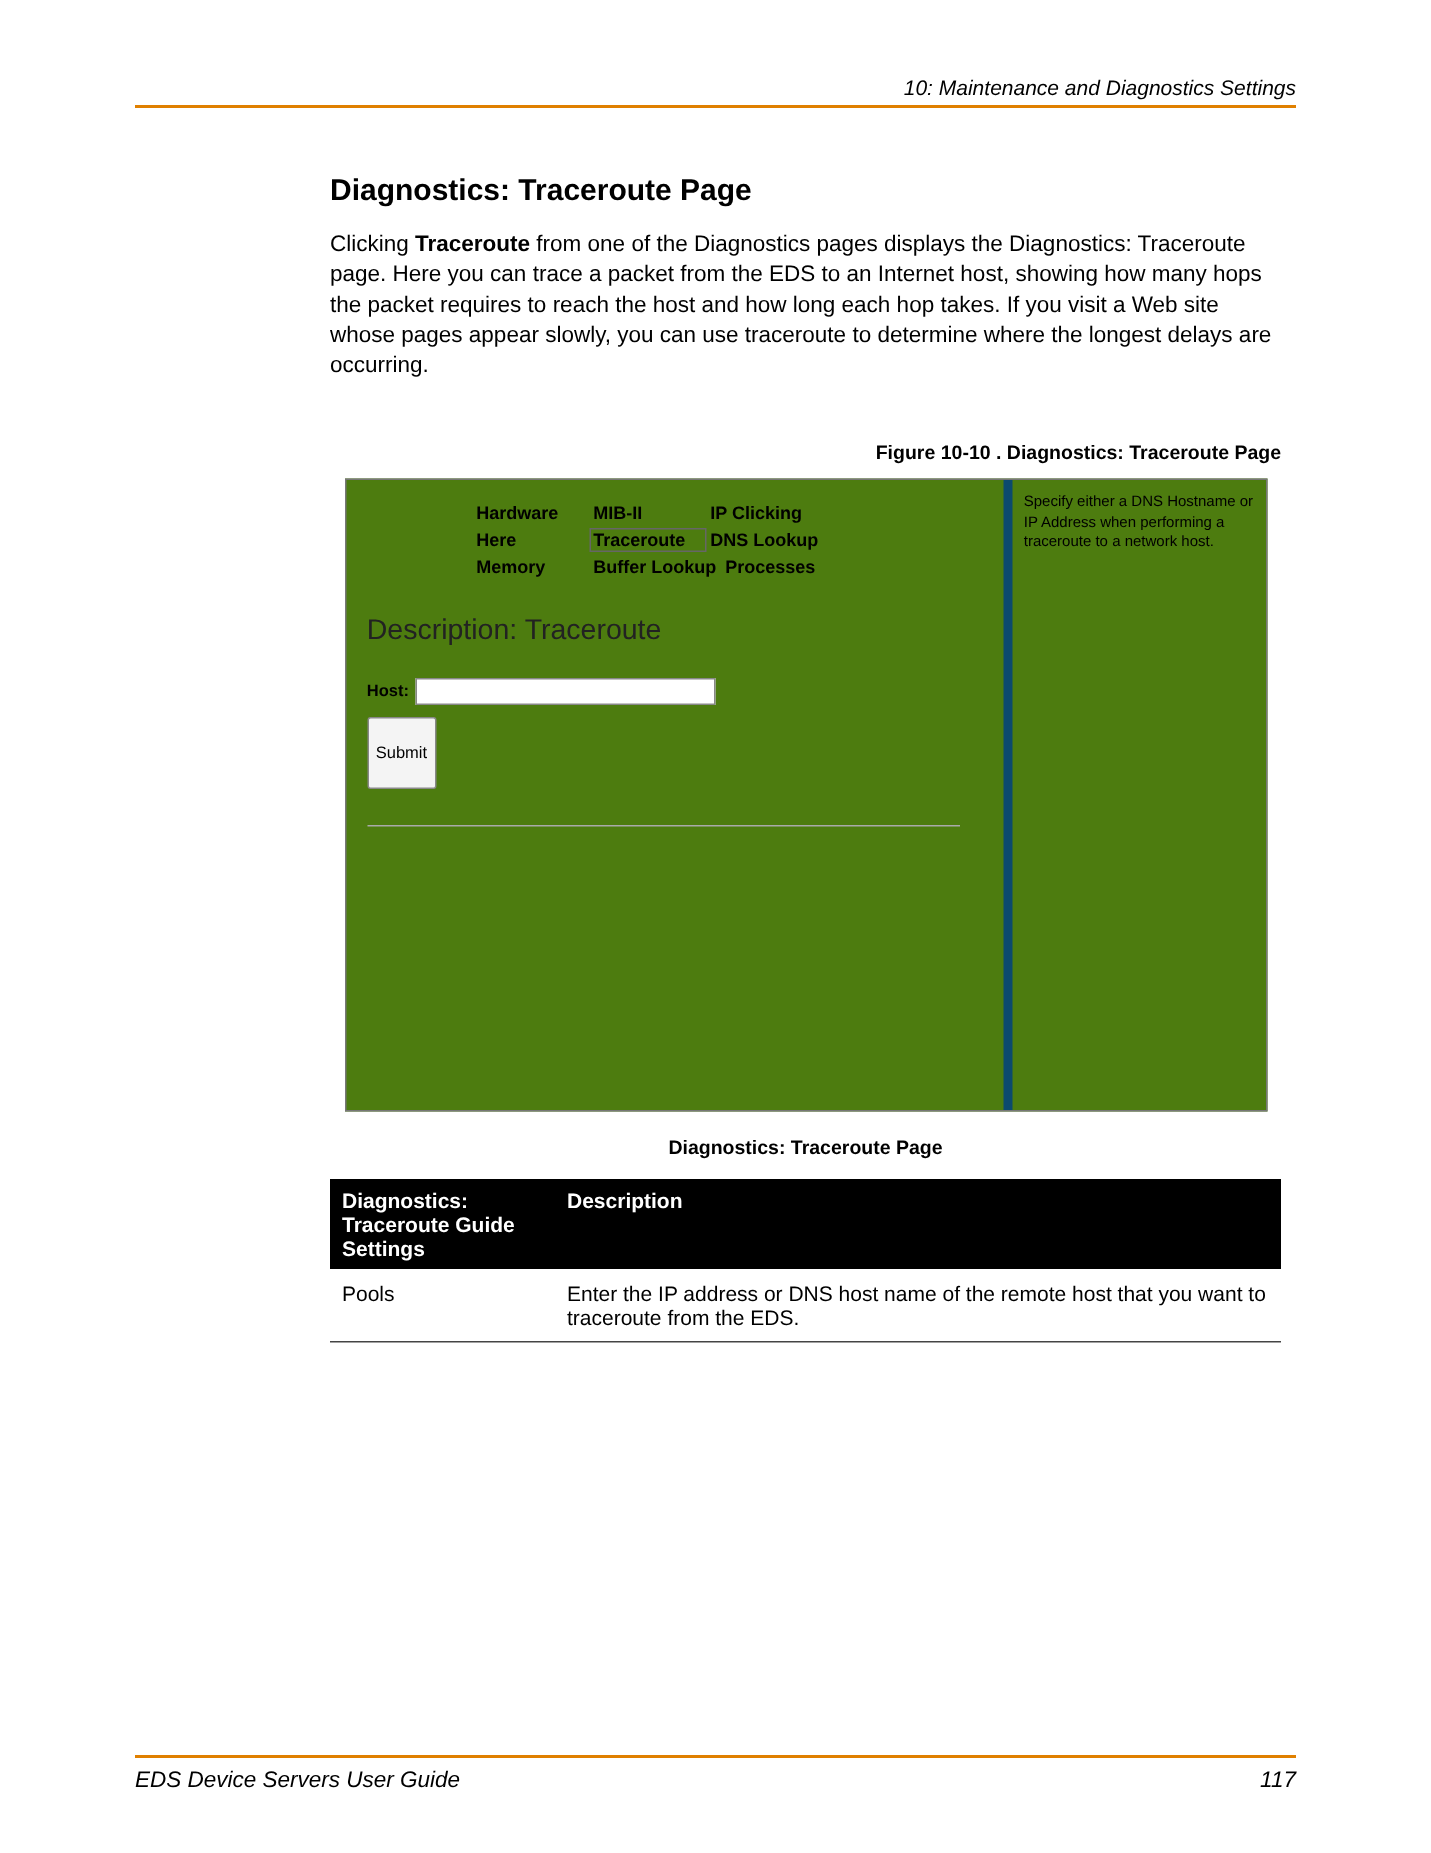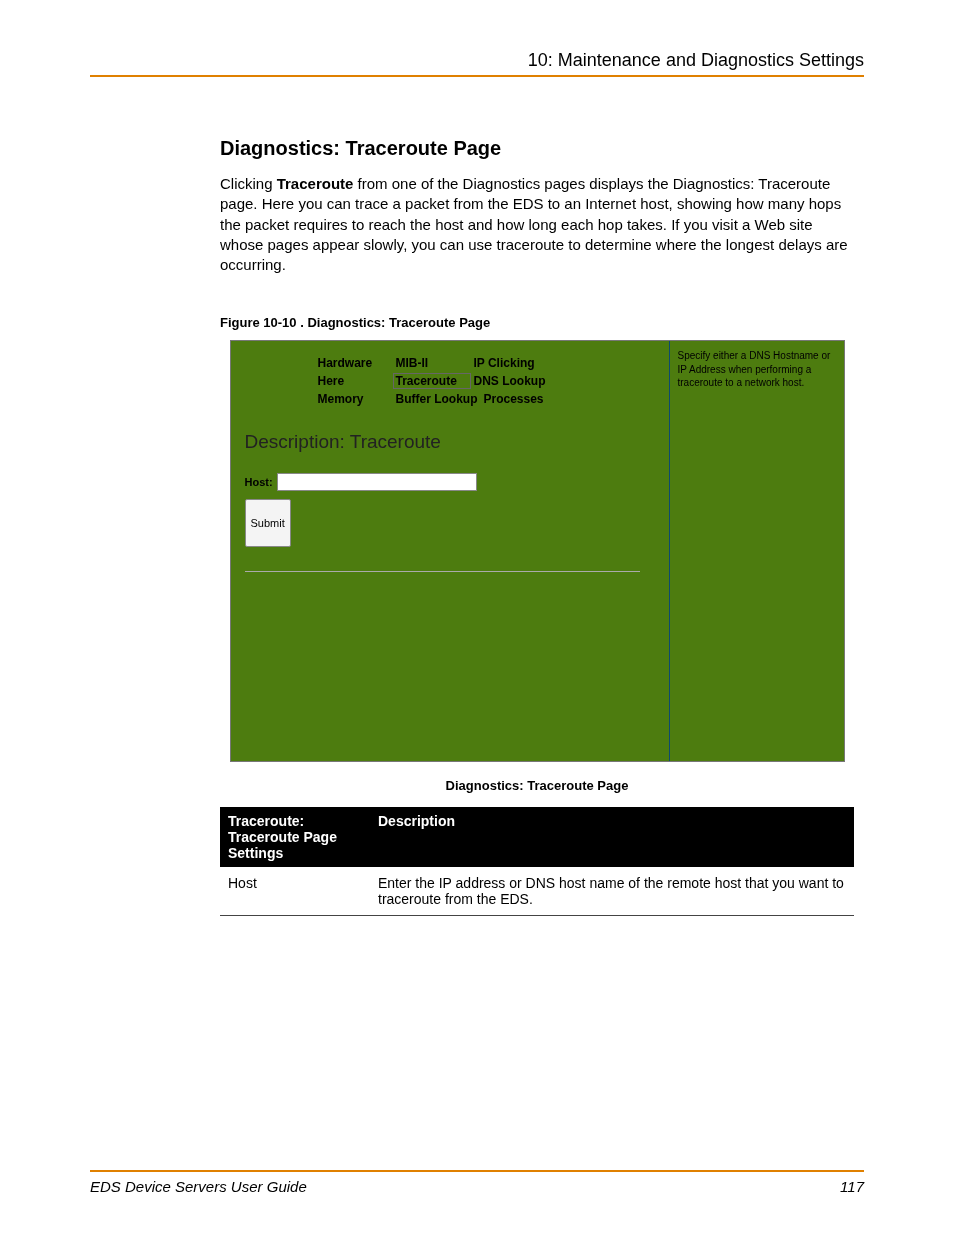--- a/index.html
+++ b/index.html
@@ -13,59 +13,60 @@
   .page {
     width: 954px;
     height: 1235px;
     position: relative;
     padding: 50px 90px 40px 90px;
   }
   .header-line {
     border-bottom: 2px solid #e08000;
     padding-bottom: 4px;
     text-align: right;
-    font-size: 18px;
-    margin-bottom: 60px;
+    font-style: italic;
+    font-size: 14px;
+    margin-bottom: 44px;
   }
   .content {
     margin-left: 130px;
     margin-right: 10px;
   }
   h2.section-title {
     font-size: 20px;
     font-weight: bold;
     margin: 0 0 14px 0;
   }
   .para {
     font-size: 15px;
     line-height: 1.35;
     margin: 0 0 40px 0;
   }
   .figure-caption {
-    text-align: left;
+    text-align: right;
     font-weight: bold;
     font-size: 13px;
     margin-bottom: 10px;
   }
   .screenshot-frame {
     border: 1px solid #777;
     width: 615px;
     height: 422px;
     margin: 0 auto 16px auto;
     display: flex;
     background: #4d7c0f;
   }
   .ss-left {
     flex: 1;
     padding: 14px 14px;
     position: relative;
   }
   .ss-right {
     width: 175px;
-    border-left: 1px solid #0c4a6e;
+    border-left: 6px solid #0c4a6e;
     padding: 8px 8px;
     font-size: 10px;
     line-height: 1.35;
   }
   .ss-nav {
     margin-left: 70px;
     margin-bottom: 24px;
   }
   .ss-nav-row {
     display: flex;
@@ -209,27 +210,27 @@
       <div class="ss-right">
         <span>Specify either a DNS Hostname or IP Address when performing a traceroute to a network host.</span>
       </div>
     </div>
 
     <div class="table-caption">Diagnostics: Traceroute Page</div>
 
     <table class="settings">
       <thead>
         <tr>
-          <th>Traceroute: Traceroute Page Settings</th>
+          <th>Diagnostics: Traceroute Guide Settings</th>
           <th>Description</th>
         </tr>
       </thead>
       <tbody>
         <tr>
-          <td>Host</td>
+          <td>Pools</td>
           <td>Enter the IP address or DNS host name of the remote host that you want to traceroute from the EDS.</td>
         </tr>
       </tbody>
     </table>
 
   </div>
 
   <div class="footer">
     <span>EDS Device Servers User Guide</span>
     <span>117</span>

